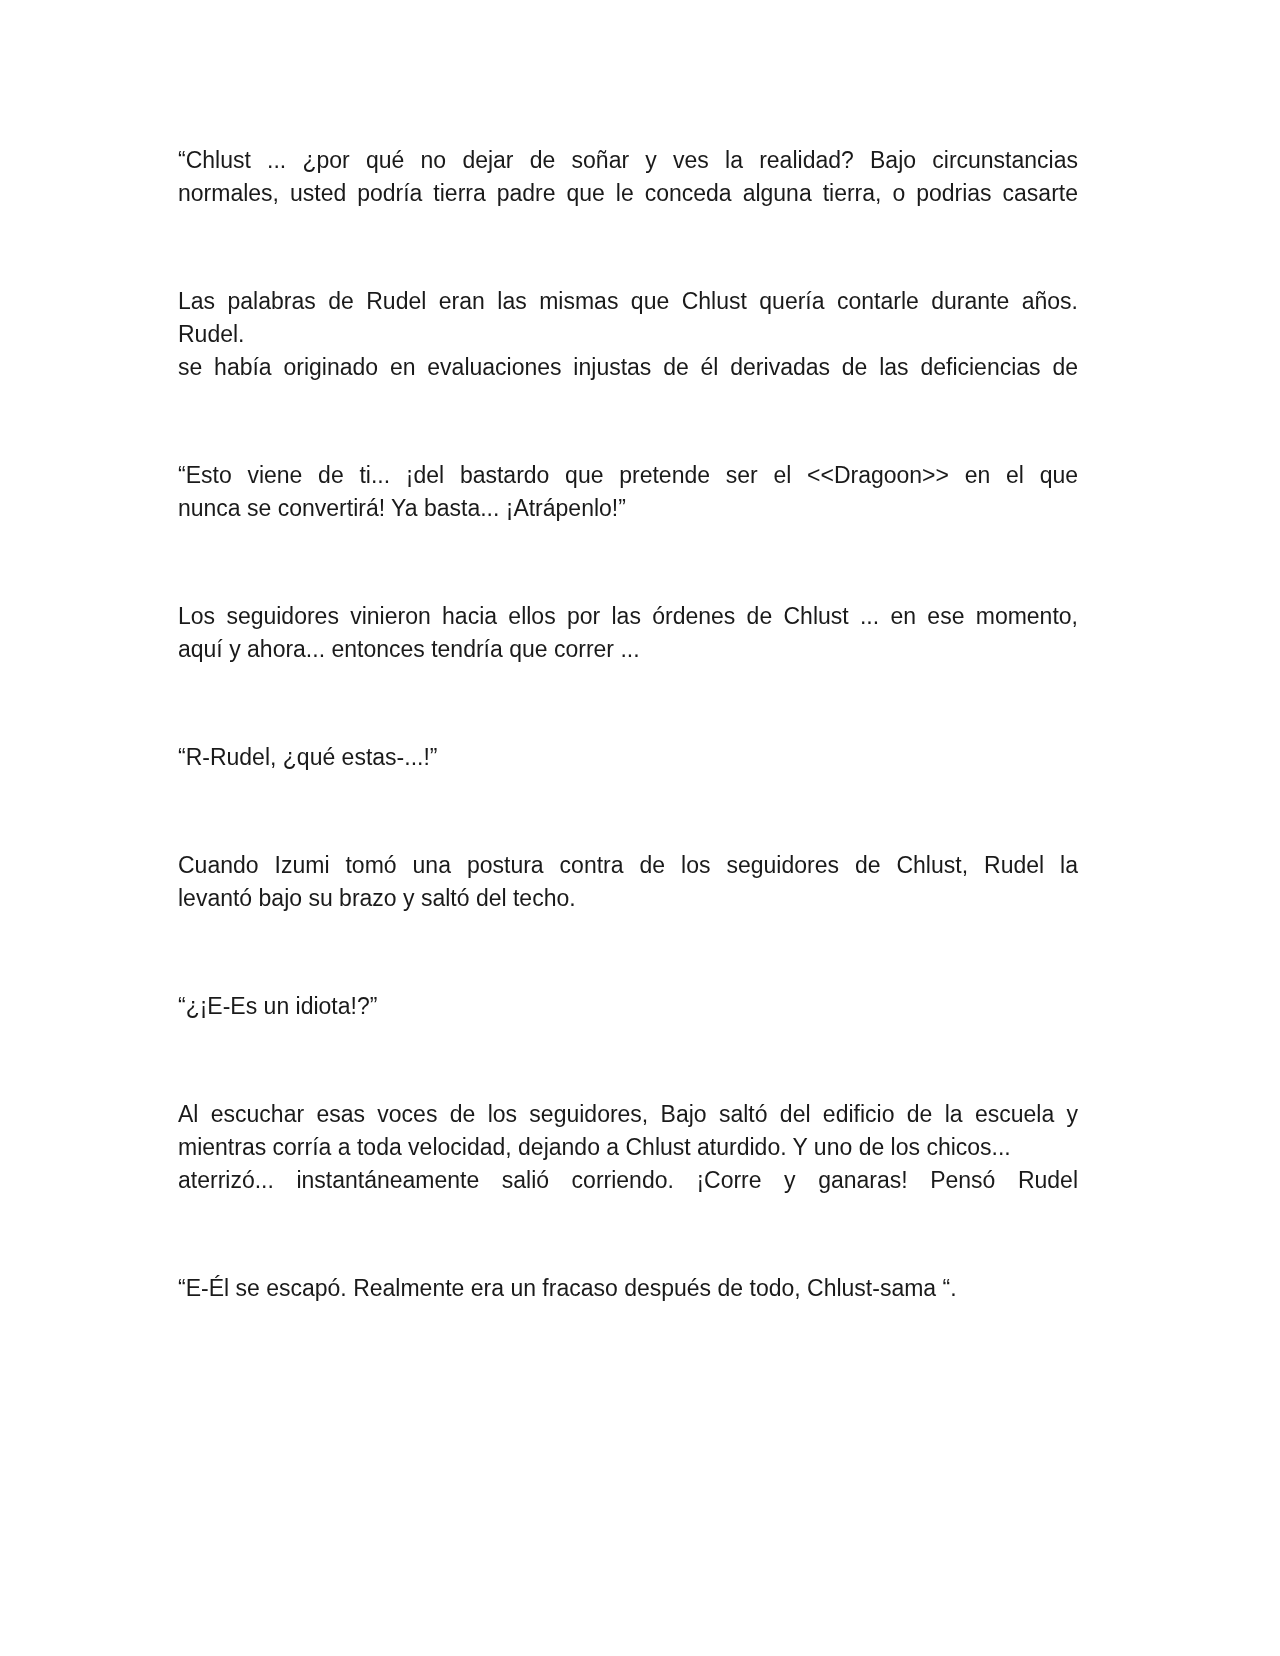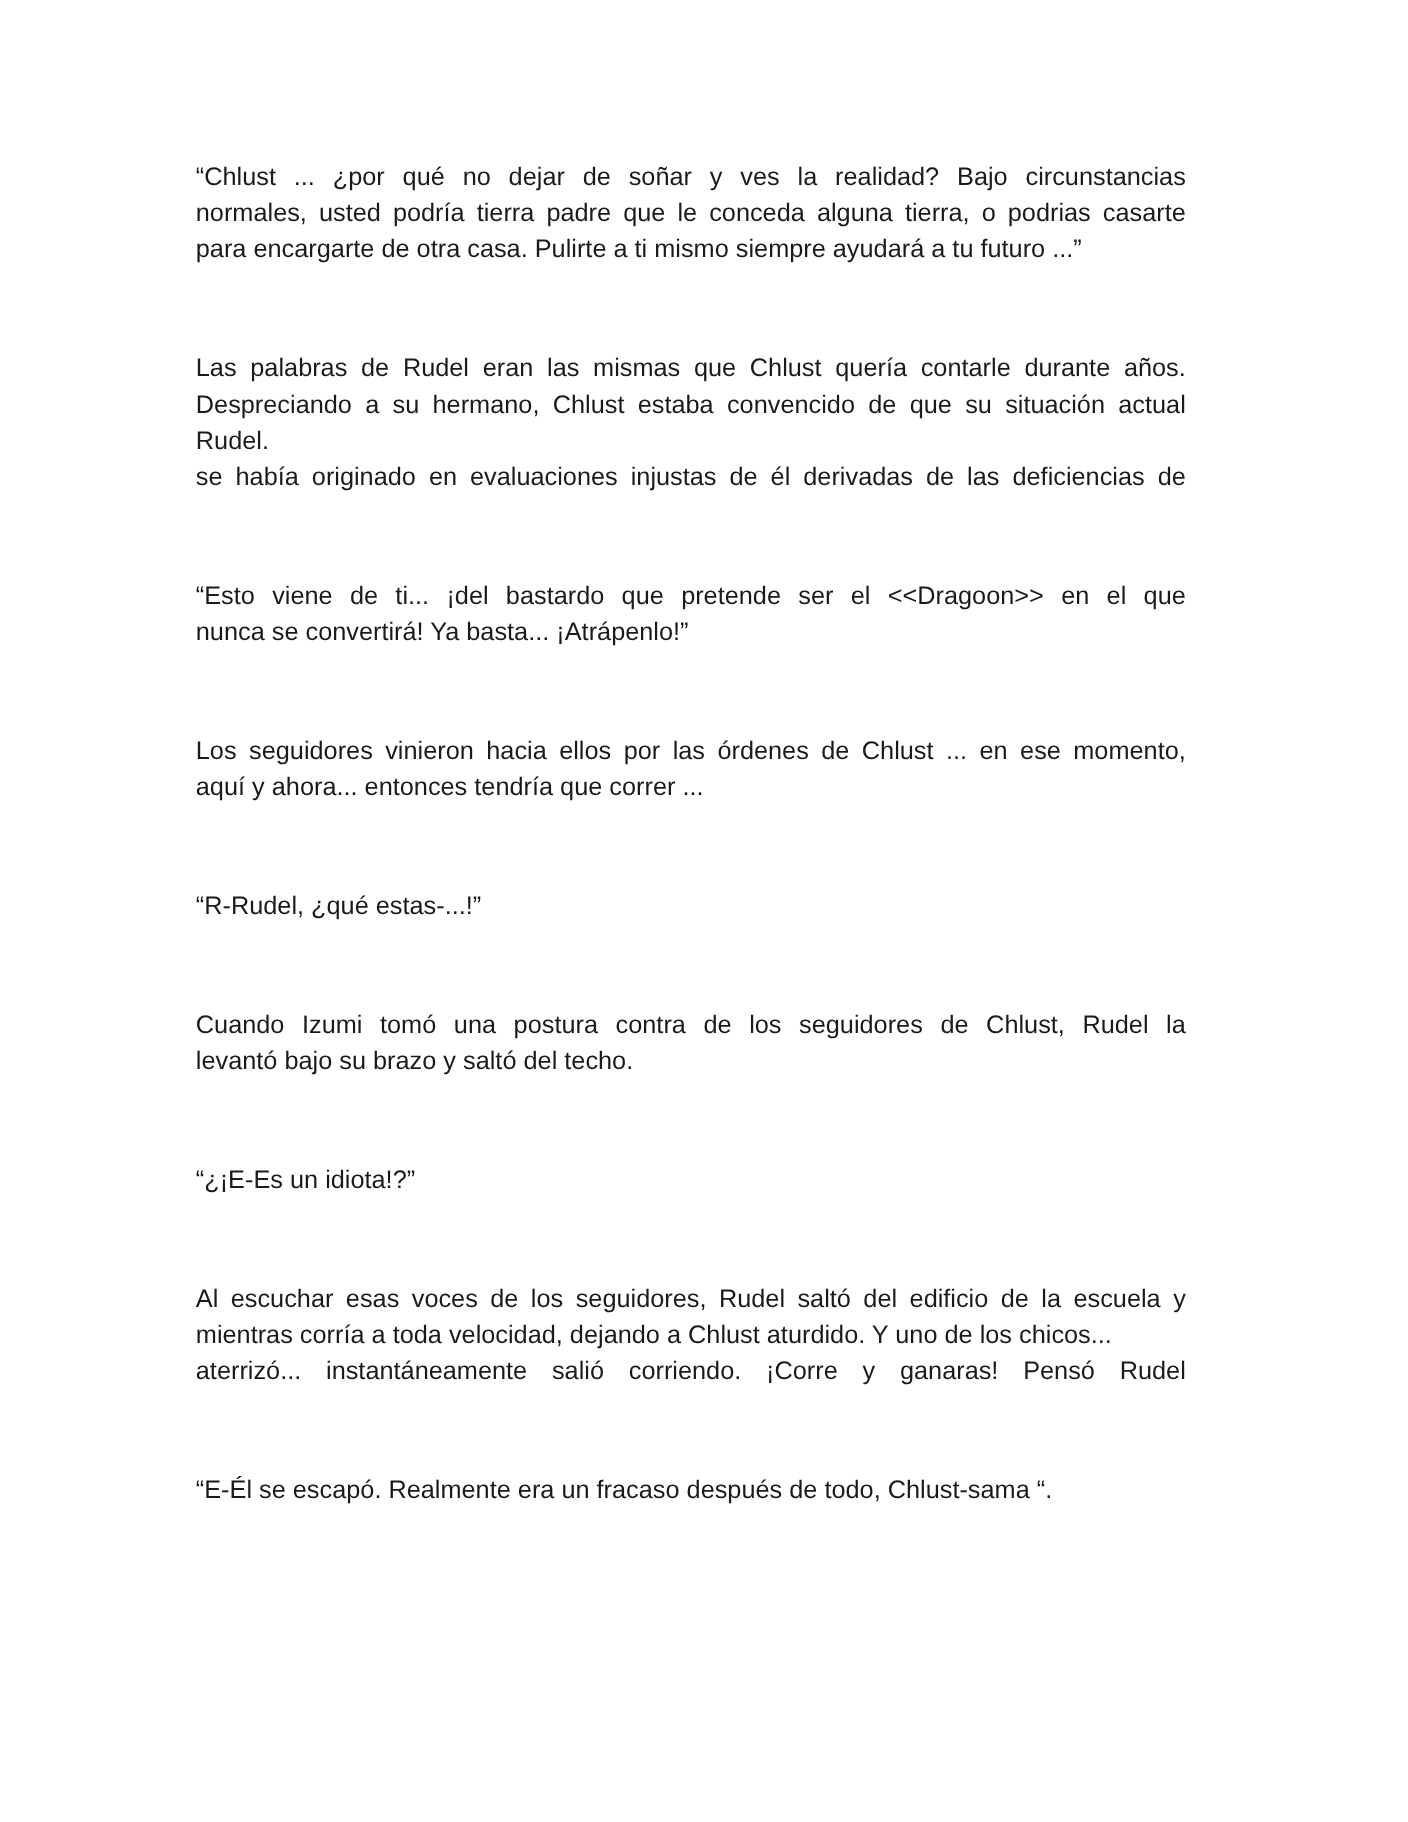--- a/index.html
+++ b/index.html
@@ -38,25 +38,23 @@
   }
 </style>
 </head>
 <body>
 
 <div class="page">
   <div id="doc-body">
       <div class="paragraph">
         <div class="text-line">“Chlust ... ¿por qué no dejar de soñar y ves la realidad? Bajo circunstancias</div>
         <div class="text-line">normales, usted podría tierra padre que le conceda alguna tierra, o podrias casarte</div>
-        <div class="text-line last">para encargarte de otra casa. Pulirte a ti mismo siempre ayudará a tu futuro ...”</div>
       </div>
       <div class="paragraph">
         <div class="text-line">Las palabras de Rudel eran las mismas que Chlust quería contarle durante años.</div>
-        <div class="text-line">Despreciando a su hermano, Chlust estaba convencido de que su situación actual</div>
         <div class="text-line last">Rudel.</div>
         <div class="text-line">se había originado en evaluaciones injustas de él derivadas de las deficiencias de</div>
       </div>
       <div class="paragraph">
         <div class="text-line">“Esto viene de ti... ¡del bastardo que pretende ser el &lt;&lt;Dragoon&gt;&gt; en el que</div>
         <div class="text-line last">nunca se convertirá! Ya basta... ¡Atrápenlo!”</div>
       </div>
       <div class="paragraph">
         <div class="text-line">Los seguidores vinieron hacia ellos por las órdenes de Chlust ... en ese momento,</div>
         <div class="text-line last">aquí y ahora... entonces tendría que correr ...</div>
@@ -65,21 +63,21 @@
         <div class="text-line last">“R-Rudel, ¿qué estas-...!”</div>
       </div>
       <div class="paragraph">
         <div class="text-line">Cuando Izumi tomó una postura contra de los seguidores de Chlust, Rudel la</div>
         <div class="text-line last">levantó bajo su brazo y saltó del techo.</div>
       </div>
       <div class="paragraph">
         <div class="text-line last">“¿¡E-Es un idiota!?”</div>
       </div>
       <div class="paragraph">
-        <div class="text-line">Al escuchar esas voces de los seguidores, Rudel saltó del edificio de la escuela y</div>
+        <div class="text-line">Al escuchar esas voces de los seguidores, Bajo saltó del edificio de la escuela y</div>
         <div class="text-line last">mientras corría a toda velocidad, dejando a Chlust aturdido. Y uno de los chicos...</div>
         <div class="text-line">aterrizó... instantáneamente salió corriendo. ¡Corre y ganaras! Pensó Rudel</div>
       </div>
       <div class="paragraph">
         <div class="text-line last">“E-Él se escapó. Realmente era un fracaso después de todo, Chlust-sama “.</div>
       </div>
     </div>
 </div>
 
 </body></html>

